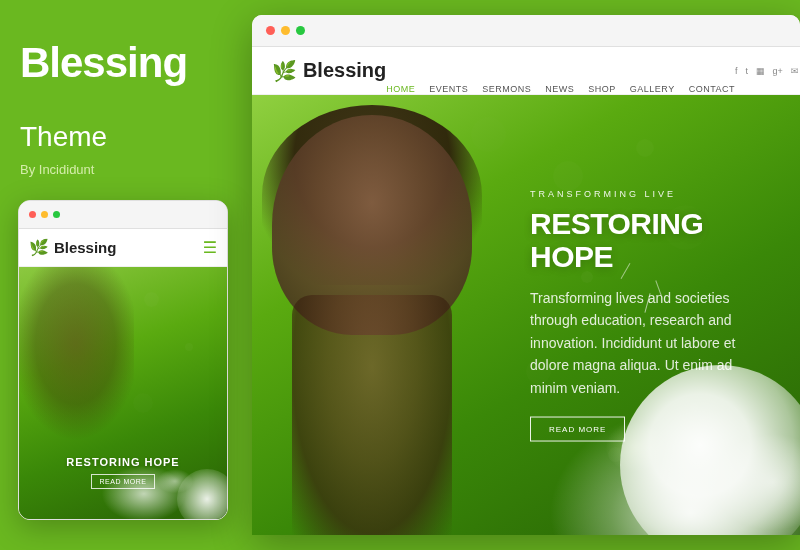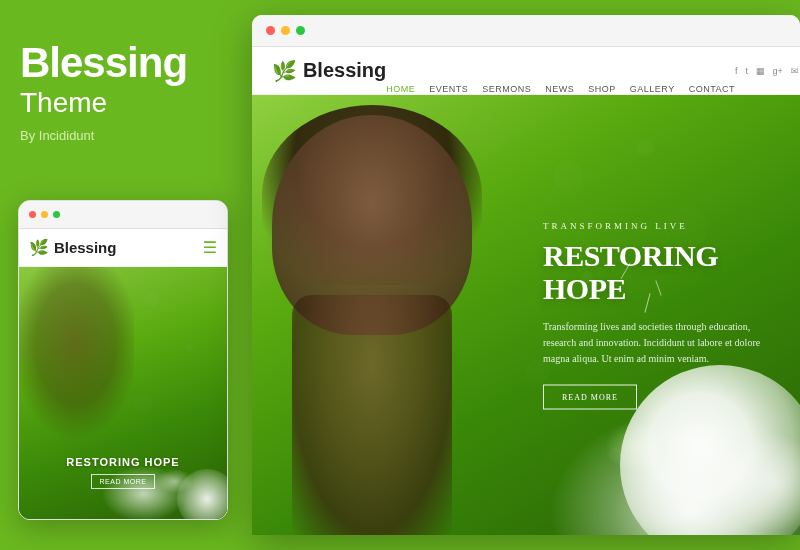--- a/index.html
+++ b/index.html
@@ -31,20 +31,21 @@
       color: #ffffff;
       line-height: 1.1;
       letter-spacing: -1px;
     }
 
     .theme-subtitle {
       font-size: 28px;
       font-weight: 300;
       color: #ffffff;
       line-height: 1.2;
+      margin-top: 34px;
     }
 
     .theme-author {
       font-size: 13px;
       color: #d4edaa;
       margin-top: 8px;
       font-weight: 400;
     }
 
     
@@ -293,25 +294,24 @@
       left: 30px;
       width: 220px;
       height: 180px;
       border-radius: 60% 60% 30% 30%;
       background: radial-gradient(ellipse at 50% 30%, #3a2815 0%, #2a1a0a 50%, transparent 80%);
       opacity: 0.9;
     }
 
     .desktop-hero-content {
       position: absolute;
-      right: 17px;
+      right: 30px;
       top: 50%;
       transform: translateY(-50%);
       width: 240px;
-      font-family: Liberation Serif, serif;
     }
 
     .desktop-hero-label {
       font-size: 9px;
       color: rgba(255,255,255,0.9);
       letter-spacing: 3px;
       text-transform: uppercase;
       margin-bottom: 8px;
     }
 
@@ -319,21 +319,21 @@
       font-size: 30px;
       font-weight: 900;
       color: #ffffff;
       line-height: 1.1;
       letter-spacing: -0.5px;
       text-shadow: 0 2px 8px rgba(0,0,0,0.2);
       margin-bottom: 14px;
     }
 
     .desktop-hero-desc {
-      font-size: 10px;
+      font-size: 14px;
       color: rgba(255,255,255,0.85);
       line-height: 1.6;
       margin-bottom: 18px;
     }
 
     .desktop-read-more {
       display: inline-block;
       border: 1px solid rgba(255,255,255,0.9);
       color: #ffffff;
       font-size: 8px;

